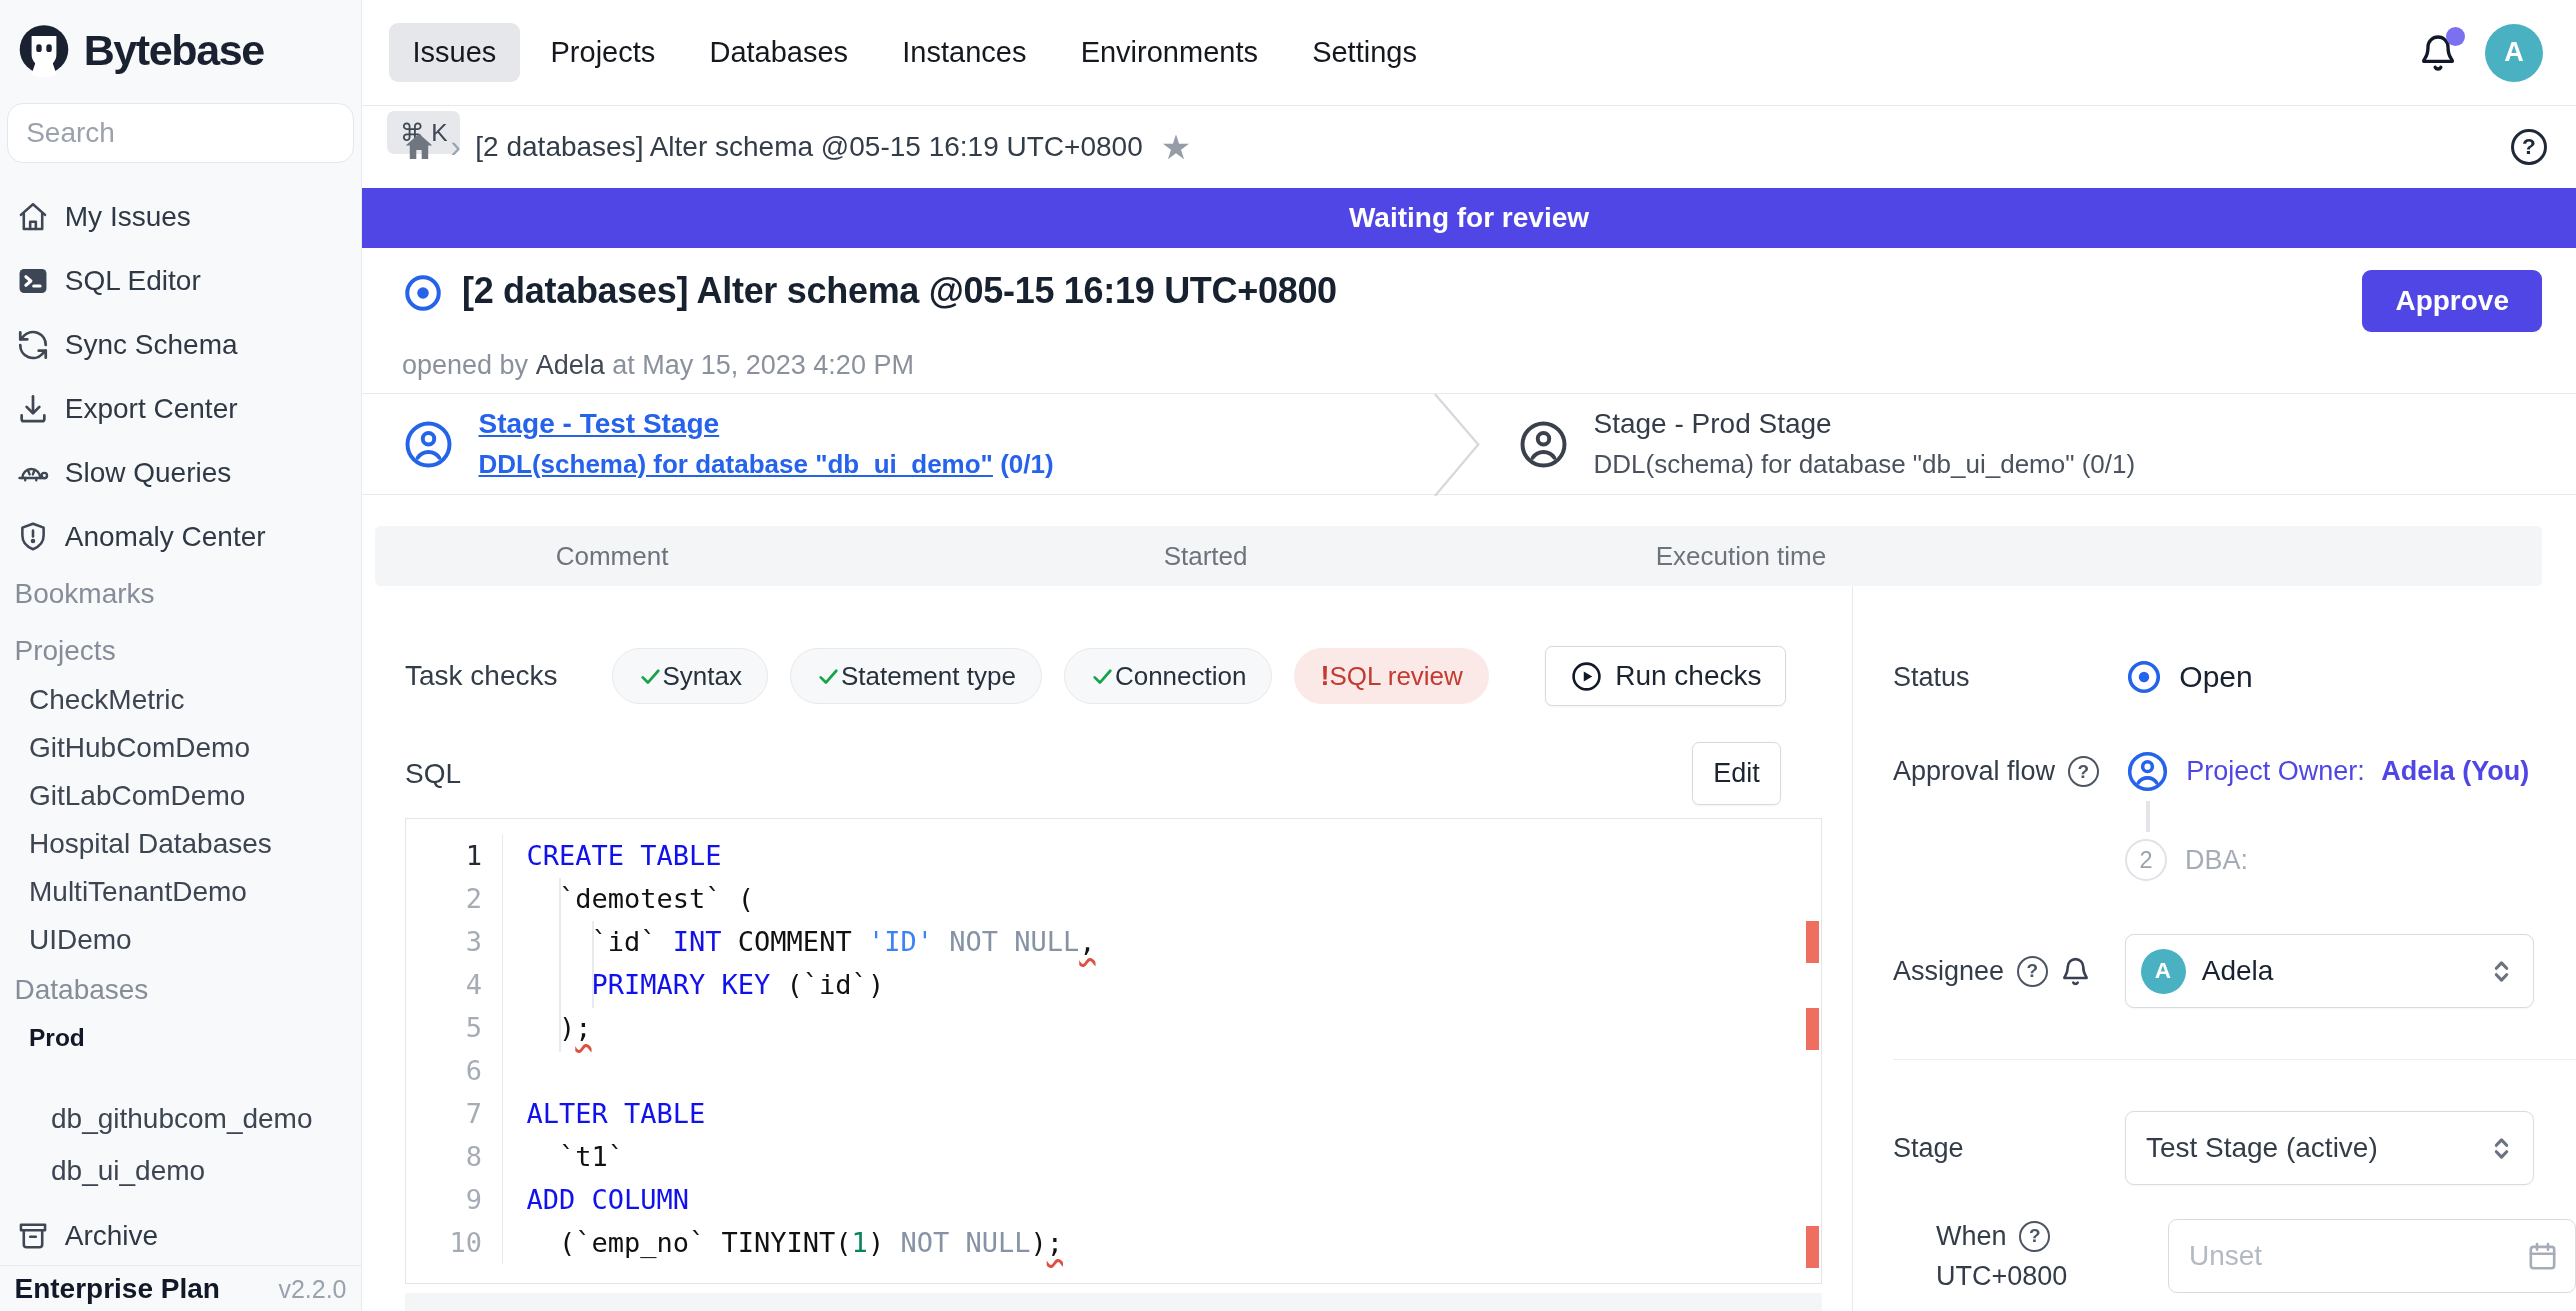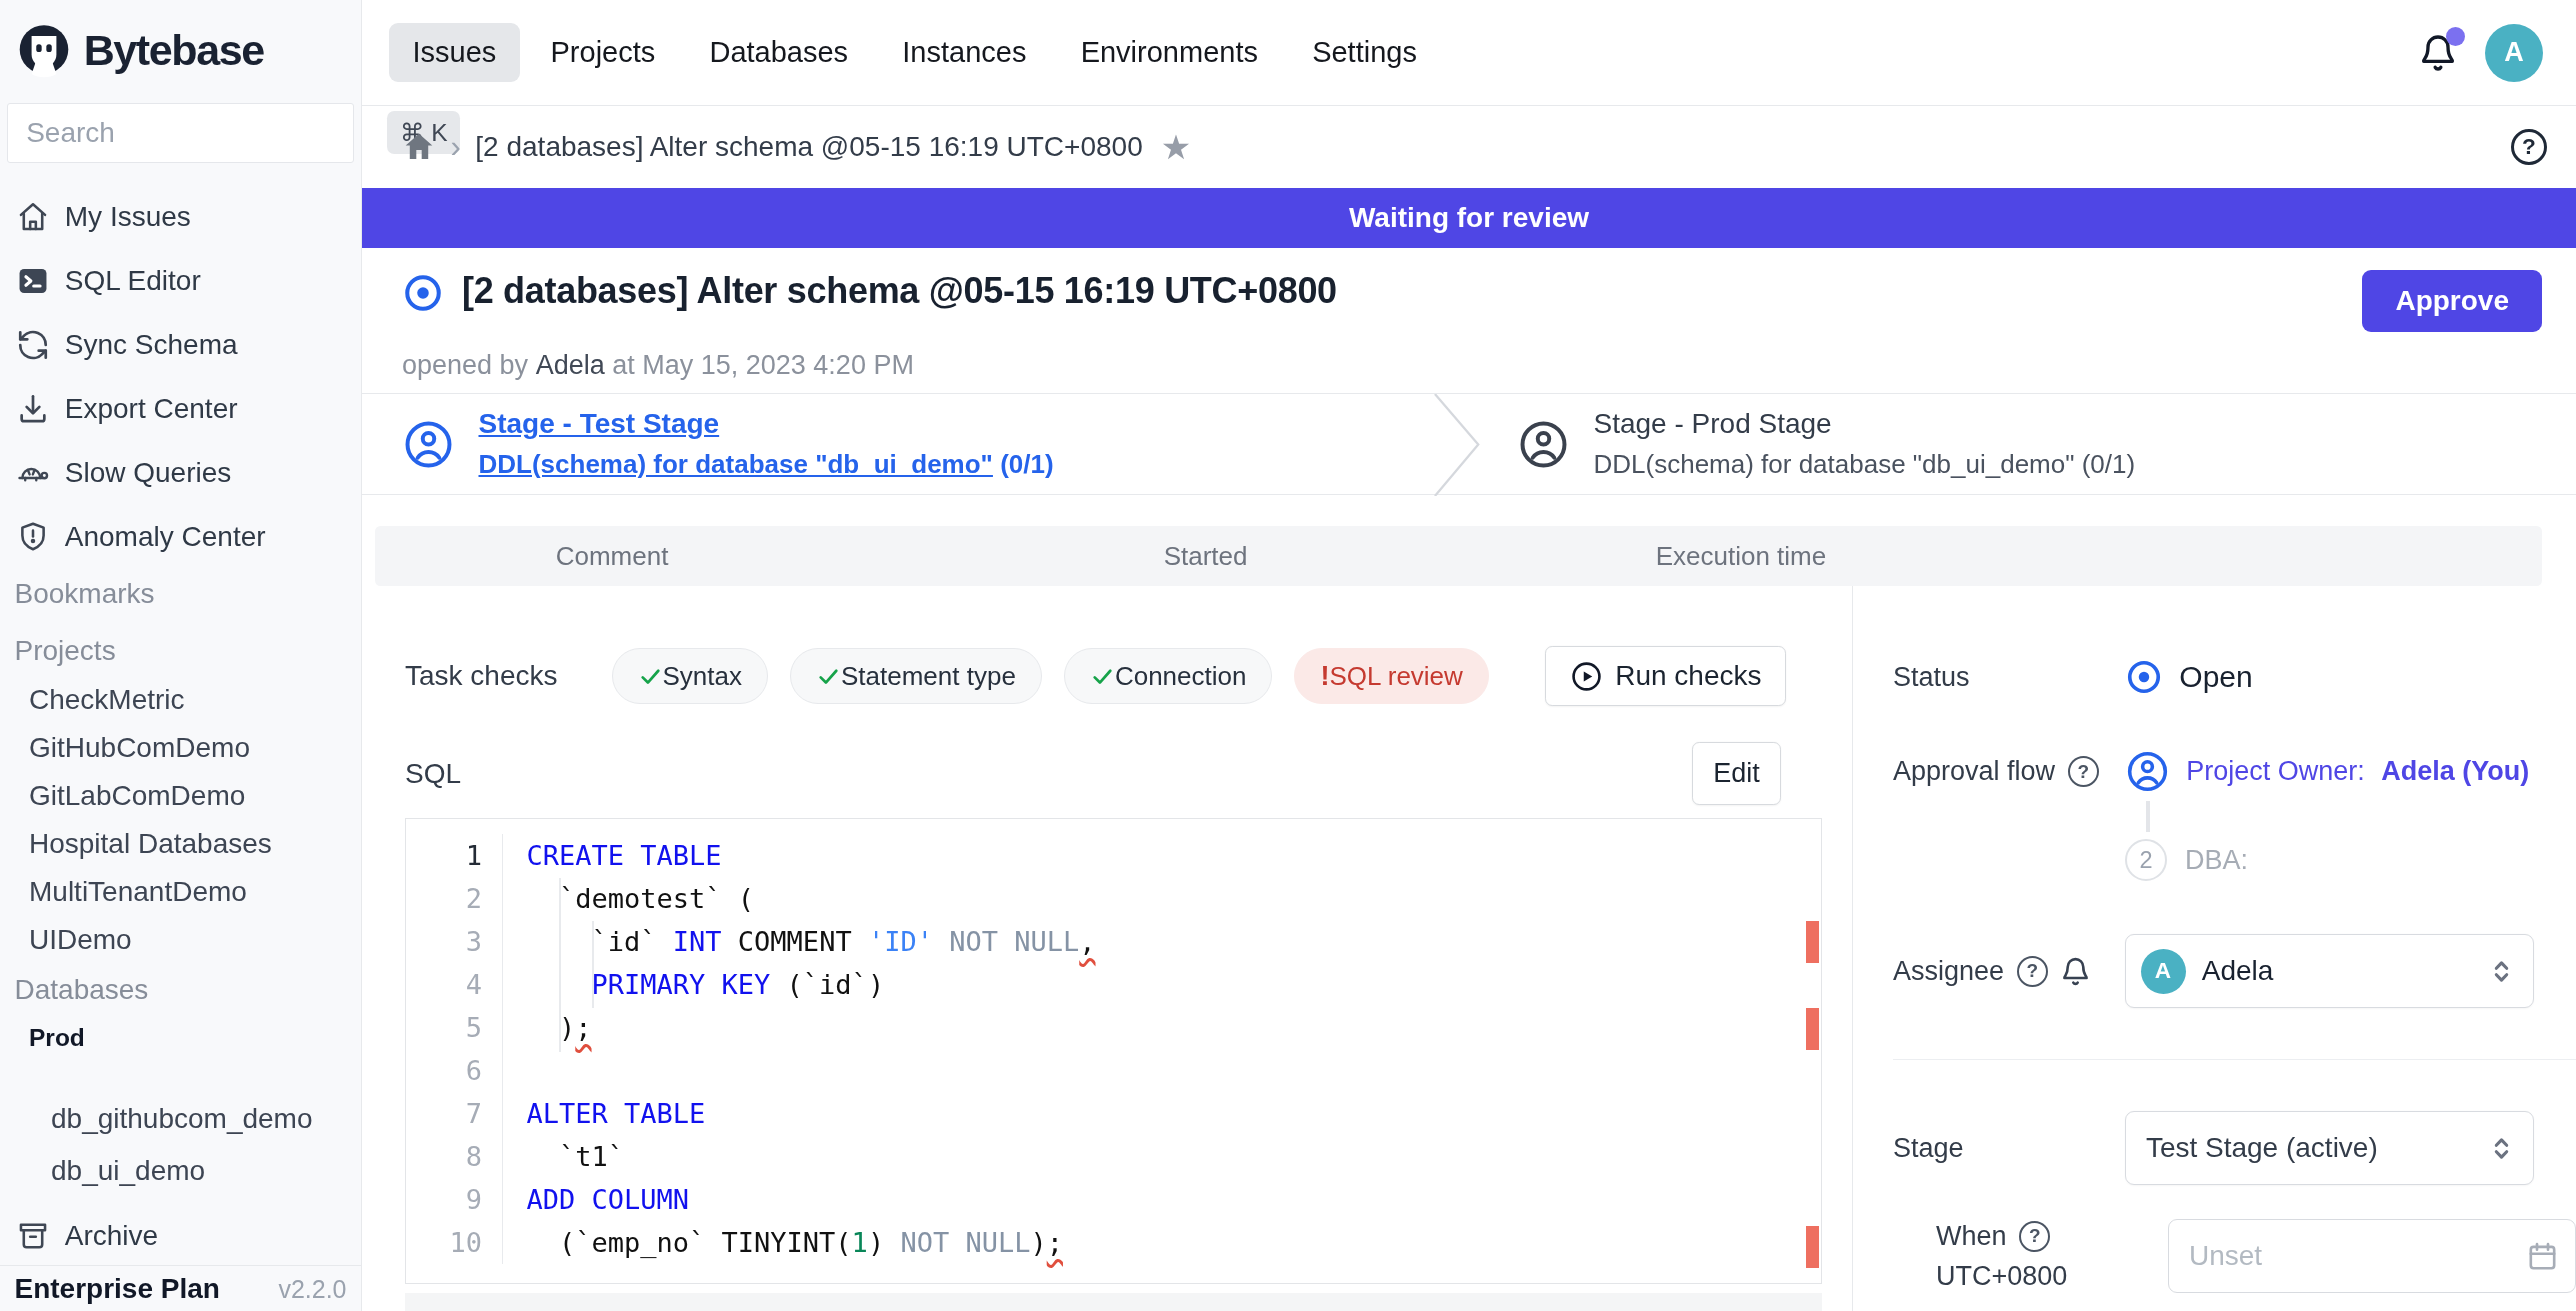--- a/index.html
+++ b/index.html
@@ -7,21 +7,21 @@
     font-family:"Liberation Sans", sans-serif; color:#1f2937; }
   .app { display:flex; width:100%; height:100%; }
 
   
   .sidebar { width:362px; flex:none; background:#f8f9fb; border-right:1.8px solid #e7e9ec;
     display:flex; flex-direction:column; position:relative; }
   .logo-row { height:101px; display:flex; align-items:center; padding-left:12.7px; gap:9px; }
   .logo-mark { width:62px; height:62px; position:relative; flex:none; }
   .logo-text { font-size:43px; font-weight:800; color:#1a2232; letter-spacing:-1.4px; }
   .search-box { margin:1.8px 7.2px 11px 7.2px; height:60px; background:#fff; border:1.8px solid #e5e7eb;
-    border-radius:3px; display:flex; align-items:center; padding:0 11px 0 18px; }
+    border-radius:16px; display:flex; align-items:center; padding:0 11px 0 18px; }
   .search-box input { border:none; outline:none; flex:1; font-size:28px; color:#374151;
     font-family:"Liberation Sans",sans-serif; background:transparent; }
   .search-box input::placeholder { color:#9aa2ae; }
   .kbd { background:#e6e8eb; border-radius:7.2px; padding:7.2px 12.7px; font-size:24.5px; color:#3f4754; white-space:nowrap; }
   .menu { margin-top:11px; }
   .menu-item { height:64px; display:flex; align-items:center; padding-left:16.3px; gap:14.5px;
     font-size:28px; color:#2f3946; cursor:pointer; }
   .menu-item .icn { width:34px; height:34px; color:#3f4754; flex:none; }
   .section-label { padding-left:14.5px; color:#868d99; font-size:28px; height:51px; display:flex; align-items:center; }
   .proj-item { height:48px; display:flex; align-items:center; padding-left:29px; font-size:28px; color:#3d4553; cursor:pointer; }

